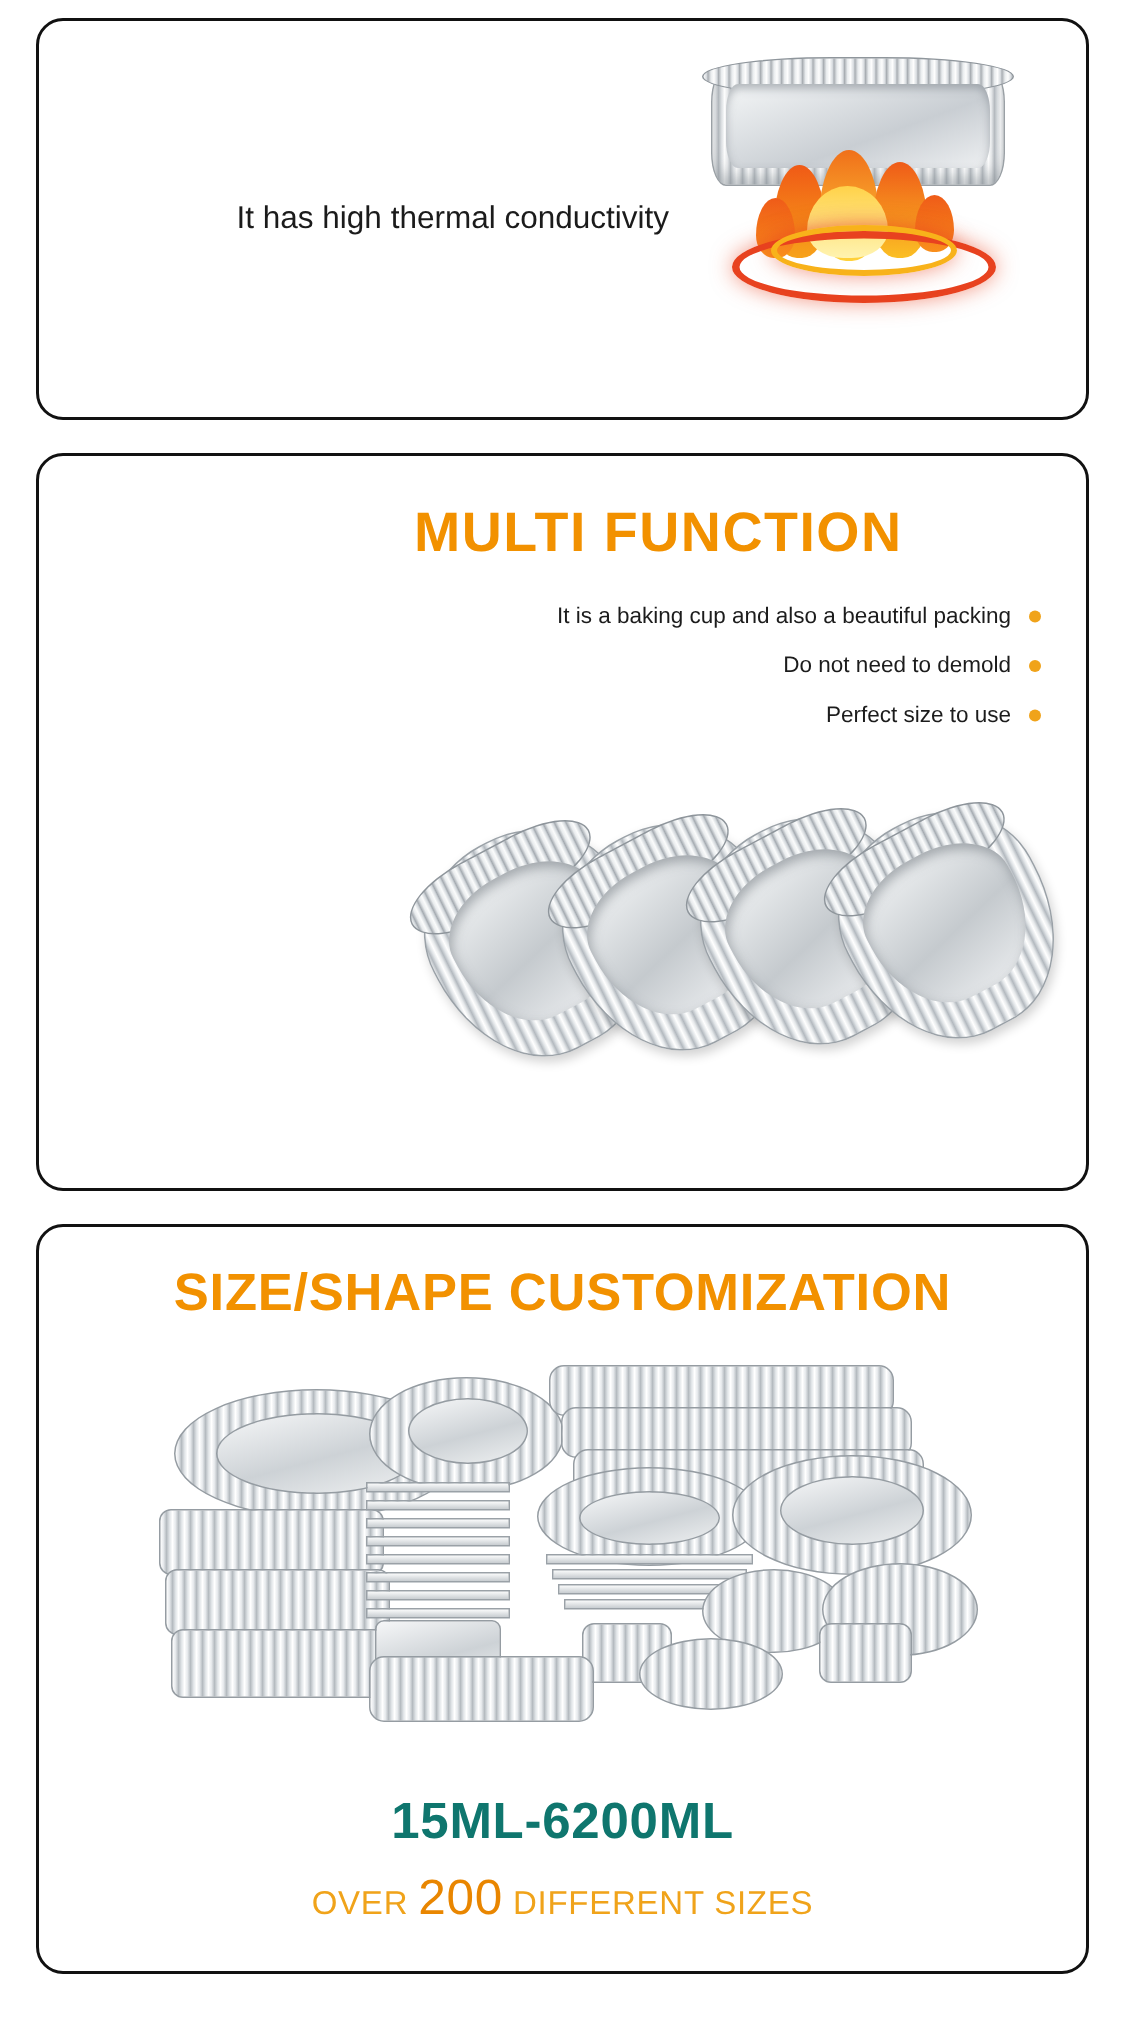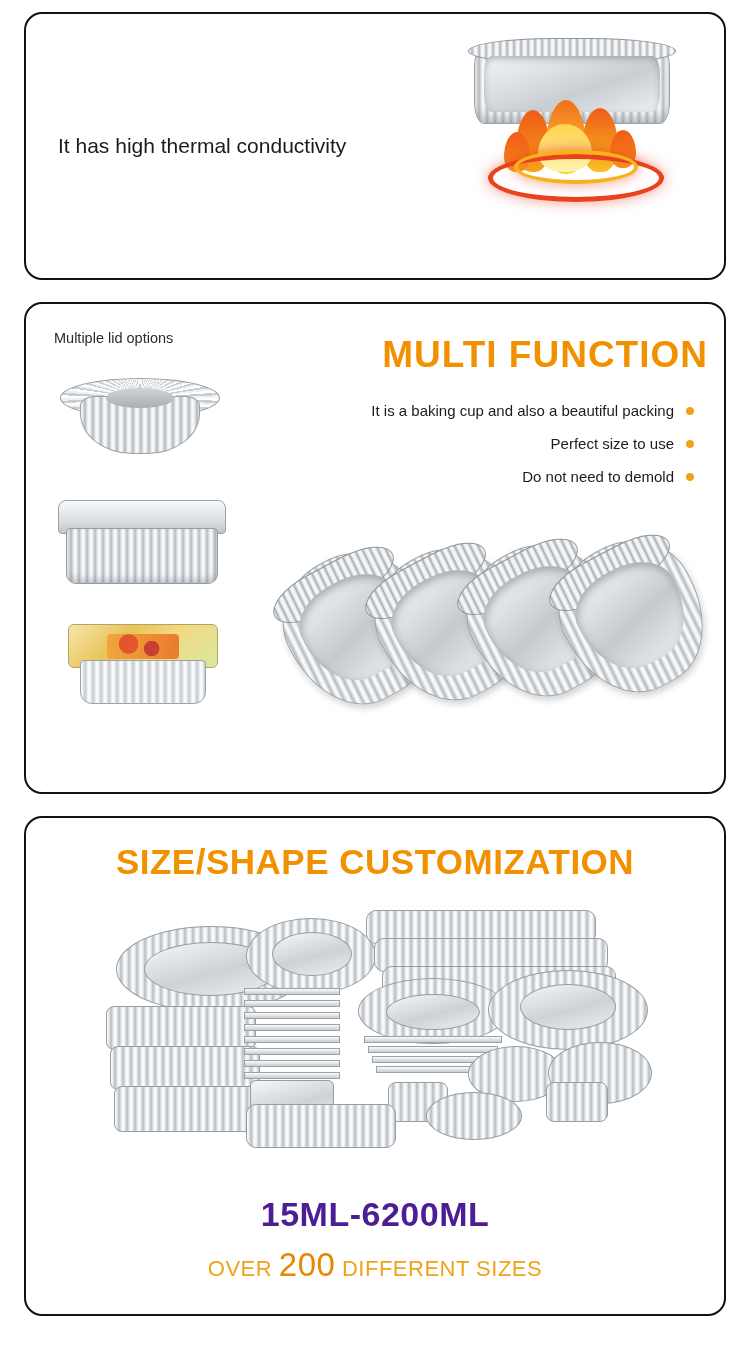--- a/index.html
+++ b/index.html
@@ -39,21 +39,21 @@
     height: 100%;
     align-items: center;
   }
   .thermal-text {
     width: 420px;
     padding-left: 32px;
     font-size: 21px;
     line-height: 1.5;
     color: #1b1b1b;
   }
-  .thermal-text div { white-space: nowrap; }
+  .thermal-text div { white-space: nowrap; text-align: right; }
   .thermal-art {
     flex: 1;
     height: 100%;
     position: relative;
   }
 
   
   .tray {
     position: absolute;
   }
@@ -118,21 +118,21 @@
 
   .multi-right {
     position: absolute;
     left: 250px; top: 22px; right: 16px;
   }
   .multi-title {
     font-size: 37px;
     font-weight: bold;
     letter-spacing: 1px;
     color: #f29100;
-    text-align: right;
+    text-align: left;
     margin: 8px 0 16px 0;
   }
   .bullets { padding-right: 14px; margin-top: 26px; }
   .bullet {
     display: flex;
     align-items: center;
     justify-content: flex-end;
     font-size: 15px;
     color: #1c1c1c;
     margin-bottom: 16px;
@@ -271,21 +271,21 @@
     width: 570px; height: 270px;
   }
   .size-footer {
     position: absolute;
     left: 0; right: 0; bottom: 30px;
     text-align: center;
   }
   .range {
     font-size: 34px;
     font-weight: bold;
-    color: #4c1d95;
+    color: #0f766e;
     letter-spacing: 0.5px;
   }
   .over-line {
     margin-top: 12px;
     font-size: 22px;
     font-weight: normal;
     color: #f0a31a;
     letter-spacing: 0.5px;
   }
   .over-line .big {
@@ -344,59 +344,34 @@
                background:linear-gradient(0deg,#f98f1c,#ef5b18);"></div>
           <div class="ring" style="left:6px; top:48px; width:176px; height:48px;"></div>
           <div class="ring inner" style="left:32px; top:44px; width:124px; height:34px;"></div>
         </div>
       </div>
     </div>
   </div>
 
   <div class="card" id="panel-multi">
 
-    <div class="multi-left">
-      <div class="lid-caption">Multiple lid options</div>
-
-      <div class="lid-slot">
-        <div class="bowl" style="left:6px; top:10px;">
-          <div class="rim"></div>
-          <div class="cup"></div>
-          <div class="hole"></div>
-        </div>
-      </div>
-
-      <div class="lid-slot">
-        <div class="rectbox" style="left:4px; top:8px;">
-          <div class="lid"></div>
-          <div class="base"></div>
-        </div>
-      </div>
-
-      <div class="lid-slot">
-        <div class="printbox" style="left:14px; top:8px;">
-          <div class="paper"></div>
-          <div class="tub"></div>
-        </div>
-      </div>
-    </div>
 
     <div class="multi-right">
       <div class="multi-title">MULTI FUNCTION</div>
       <div class="bullets">
         <div class="bullet">
           <span>It is a baking cup and also a beautiful packing</span>
           <span class="dot"></span>
         </div>
         <div class="bullet">
-          <span>Perfect size to use</span>
+          <span>Do not need to demold</span>
           <span class="dot"></span>
         </div>
         <div class="bullet">
-          <span>Do not need to demold</span>
+          <span>Perfect size to use</span>
           <span class="dot"></span>
         </div>
       </div>
     </div>
 
     <div class="trays-row">
       <div class="loaf" style="left:0px;   top:54px;">
         <div class="outer"></div>
           <div class="lip"></div>
           <div class="well"></div>

